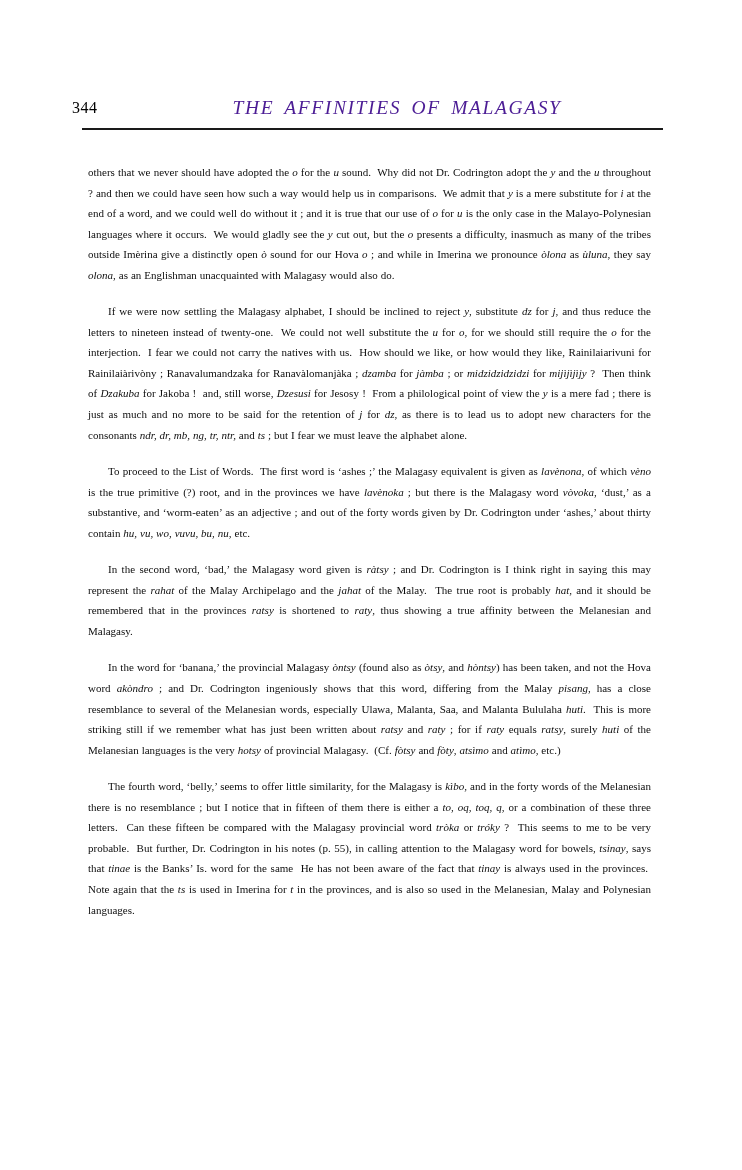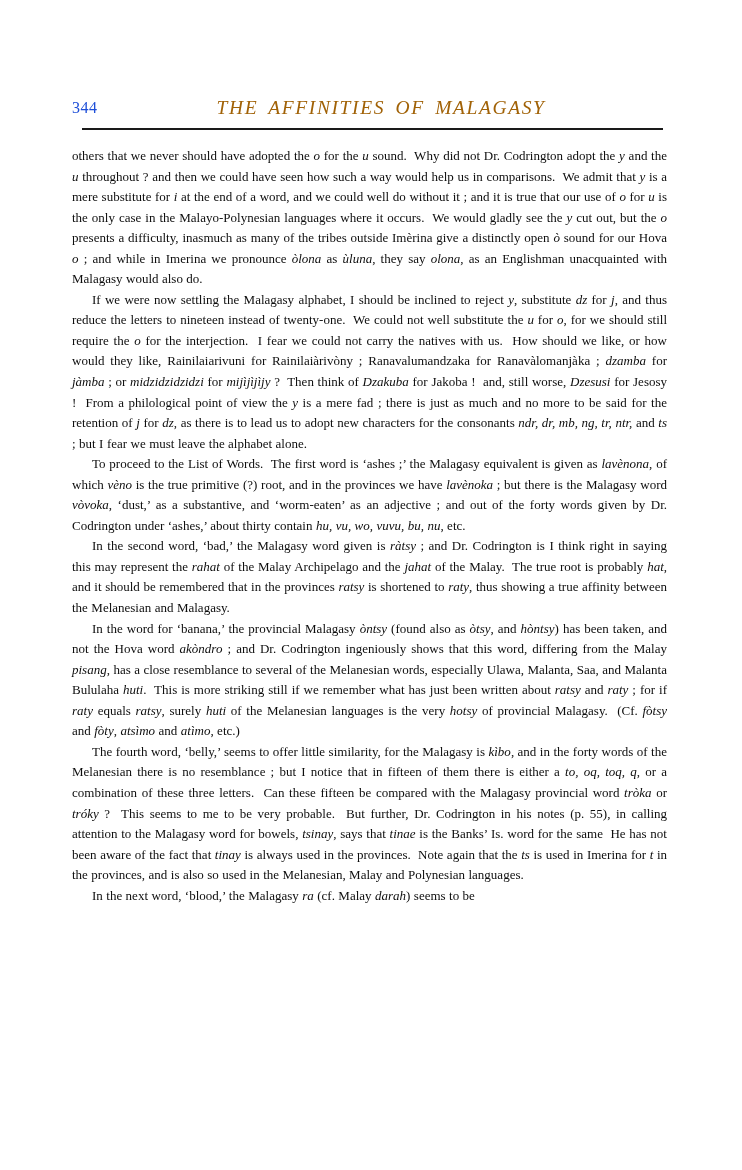--- a/index.html
+++ b/index.html
@@ -23,56 +23,56 @@
     width: 594px;
     height: 26px;
   }
   .folio {
     position: absolute;
     left: 0;
     top: 0;
     font-size: 16px;
     letter-spacing: 0.5px;
     line-height: 26px;
-    color: #1d4ed8;
+    color: #000000;
   }
   .head-title {
     position: absolute;
-    left: 0;
+    left: 16px;
     top: 0;
     width: 594px;
     text-align: center;
     font-style: italic;
     font-size: 19.5px;
     line-height: 26px;
     letter-spacing: 1.6px;
     word-spacing: 4px;
-    color: #a16207;
+    color: #4c1d95;
     padding-left: 24px;
     box-sizing: border-box;
   }
   .head-rule {
     position: absolute;
     left: 82px;
     top: 128px;
     width: 581px;
     height: 2px;
     background: #1a1a1a;
   }
   .body-col {
     position: absolute;
     left: 72px;
     top: 146px;
     width: 595px;
   }
   p.para {
-    margin: 0;
+    margin: 16px;
     text-align: justify;
     text-justify: inter-word;
-    font-size: 13px;
+    font-size: 11px;
     line-height: 20.55px;
     text-indent: 20px;
     hyphens: none;
     word-spacing: 0.2px;
   }
   p.para.noindent {
     text-indent: 0;
   }
   i {
     font-style: italic;
@@ -89,16 +89,15 @@
   </div>
   <div class="head-rule"></div>
 
   <div class="body-col">
     <p class="para noindent">others that we never should have adopted the <i>o</i> for the <i>u</i> sound.&nbsp; Why did not Dr. Codrington adopt the <i>y</i> and the <i>u</i> throughout ? and then we could have seen how such a way would help us in comparisons.&nbsp; We admit that <i>y</i> is a mere substitute for <i>i</i> at the end of a word, and we could well do without it ; and it is true that our use of <i>o</i> for <i>u</i> is the only case in the Malayo-Polynesian languages where it occurs.&nbsp; We would gladly see the <i>y</i> cut out, but the <i>o</i> presents a difficulty, inasmuch as many of the tribes outside Imèrina give a distinctly open <i>ò</i> sound for our Hova <i>o</i> ; and while in Imerina we pronounce <i>òlona</i> as <i>ùluna</i>, they say <i>olona</i>, as an Englishman unacquainted with Malagasy would also do.</p>
     <p class="para">If we were now settling the Malagasy alphabet, I should be inclined to reject <i>y</i>, substitute <i>dz</i> for <i>j</i>, and thus reduce the letters to nineteen instead of twenty-one.&nbsp; We could not well substitute the <i>u</i> for <i>o</i>, for we should still require the <i>o</i> for the interjection.&nbsp; I fear we could not carry the natives with us.&nbsp; How should we like, or how would they like, Rainilaiarivuni for Rainilaiàrivòny ; Ranavalumandzaka for Ranavàlomanjàka ; <i>dzamba</i> for <i>jàmba</i> ; or <i>midzidzidzidzi</i> for <i>mijìjìjìjy</i> ?&nbsp; Then think of <i>Dzakuba</i> for Jakoba !&nbsp; and, still worse, <i>Dzesusi</i> for Jesosy !&nbsp; From a philological point of view the <i>y</i> is a mere fad ; there is just as much and no more to be said for the retention of <i>j</i> for <i>dz</i>, as there is to lead us to adopt new characters for the consonants <i>ndr, dr, mb, ng, tr, ntr,</i> and <i>ts</i> ; but I fear we must leave the alphabet alone.</p>
     <p class="para">To proceed to the List of Words.&nbsp; The first word is ‘ashes ;’ the Malagasy equivalent is given as <i>lavènona</i>, of which <i>vèno</i> is the true primitive (?) root, and in the provinces we have <i>lavènoka</i> ; but there is the Malagasy word <i>vòvoka</i>, ‘dust,’ as a substantive, and ‘worm-eaten’ as an adjective ; and out of the forty words given by Dr. Codrington under ‘ashes,’ about thirty contain <i>hu, vu, wo, vuvu, bu, nu</i>, etc.</p>
     <p class="para">In the second word, ‘bad,’ the Malagasy word given is <i>ràtsy</i> ; and Dr. Codrington is I think right in saying this may represent the <i>rahat</i> of the Malay Archipelago and the <i>jahat</i> of the Malay.&nbsp; The true root is probably <i>hat</i>, and it should be remembered that in the provinces <i>ratsy</i> is shortened to <i>raty</i>, thus showing a true affinity between the Melanesian and Malagasy.</p>
     <p class="para">In the word for ‘banana,’ the provincial Malagasy <i>òntsy</i> (found also as <i>òtsy</i>, and <i>hòntsy</i>) has been taken, and not the Hova word <i>akòndro</i> ; and Dr. Codrington ingeniously shows that this word, differing from the Malay <i>pisang</i>, has a close resemblance to several of the Melanesian words, especially Ulawa, Malanta, Saa, and Malanta Bululaha <i>huti</i>.&nbsp; This is more striking still if we remember what has just been written about <i>ratsy</i> and <i>raty</i> ; for if <i>raty</i> equals <i>ratsy</i>, surely <i>huti</i> of the Melanesian languages is the very <i>hotsy</i> of provincial Malagasy.&nbsp; (Cf. <i>fòtsy</i> and <i>fòty</i>, <i>atsìmo</i> and <i>atìmo</i>, etc.)</p>
     <p class="para">The fourth word, ‘belly,’ seems to offer little similarity, for the Malagasy is <i>kìbo</i>, and in the forty words of the Melanesian there is no resemblance ; but I notice that in fifteen of them there is either a <i>to, oq, toq, q</i>, or a combination of these three letters.&nbsp; Can these fifteen be compared with the Malagasy provincial word <i>tròka</i> or <i>tróky</i> ?&nbsp; This seems to me to be very probable.&nbsp; But further, Dr. Codrington in his notes (p. 55), in calling attention to the Malagasy word for bowels, <i>tsinay</i>, says that <i>tinae</i> is the Banks’ Is. word for the same&nbsp; He has not been aware of the fact that <i>tinay</i> is always used in the provinces.&nbsp; Note again that the <i>ts</i> is used in Imerina for <i>t</i> in the provinces, and is also so used in the Melanesian, Malay and Polynesian languages.</p>
-    <p class="para">In the next word, ‘blood,’ the Malagasy <i>ra</i> (cf. Malay <i>darah</i>) seems to be</p>
   </div>
 
 </div>
 
 </body></html>

